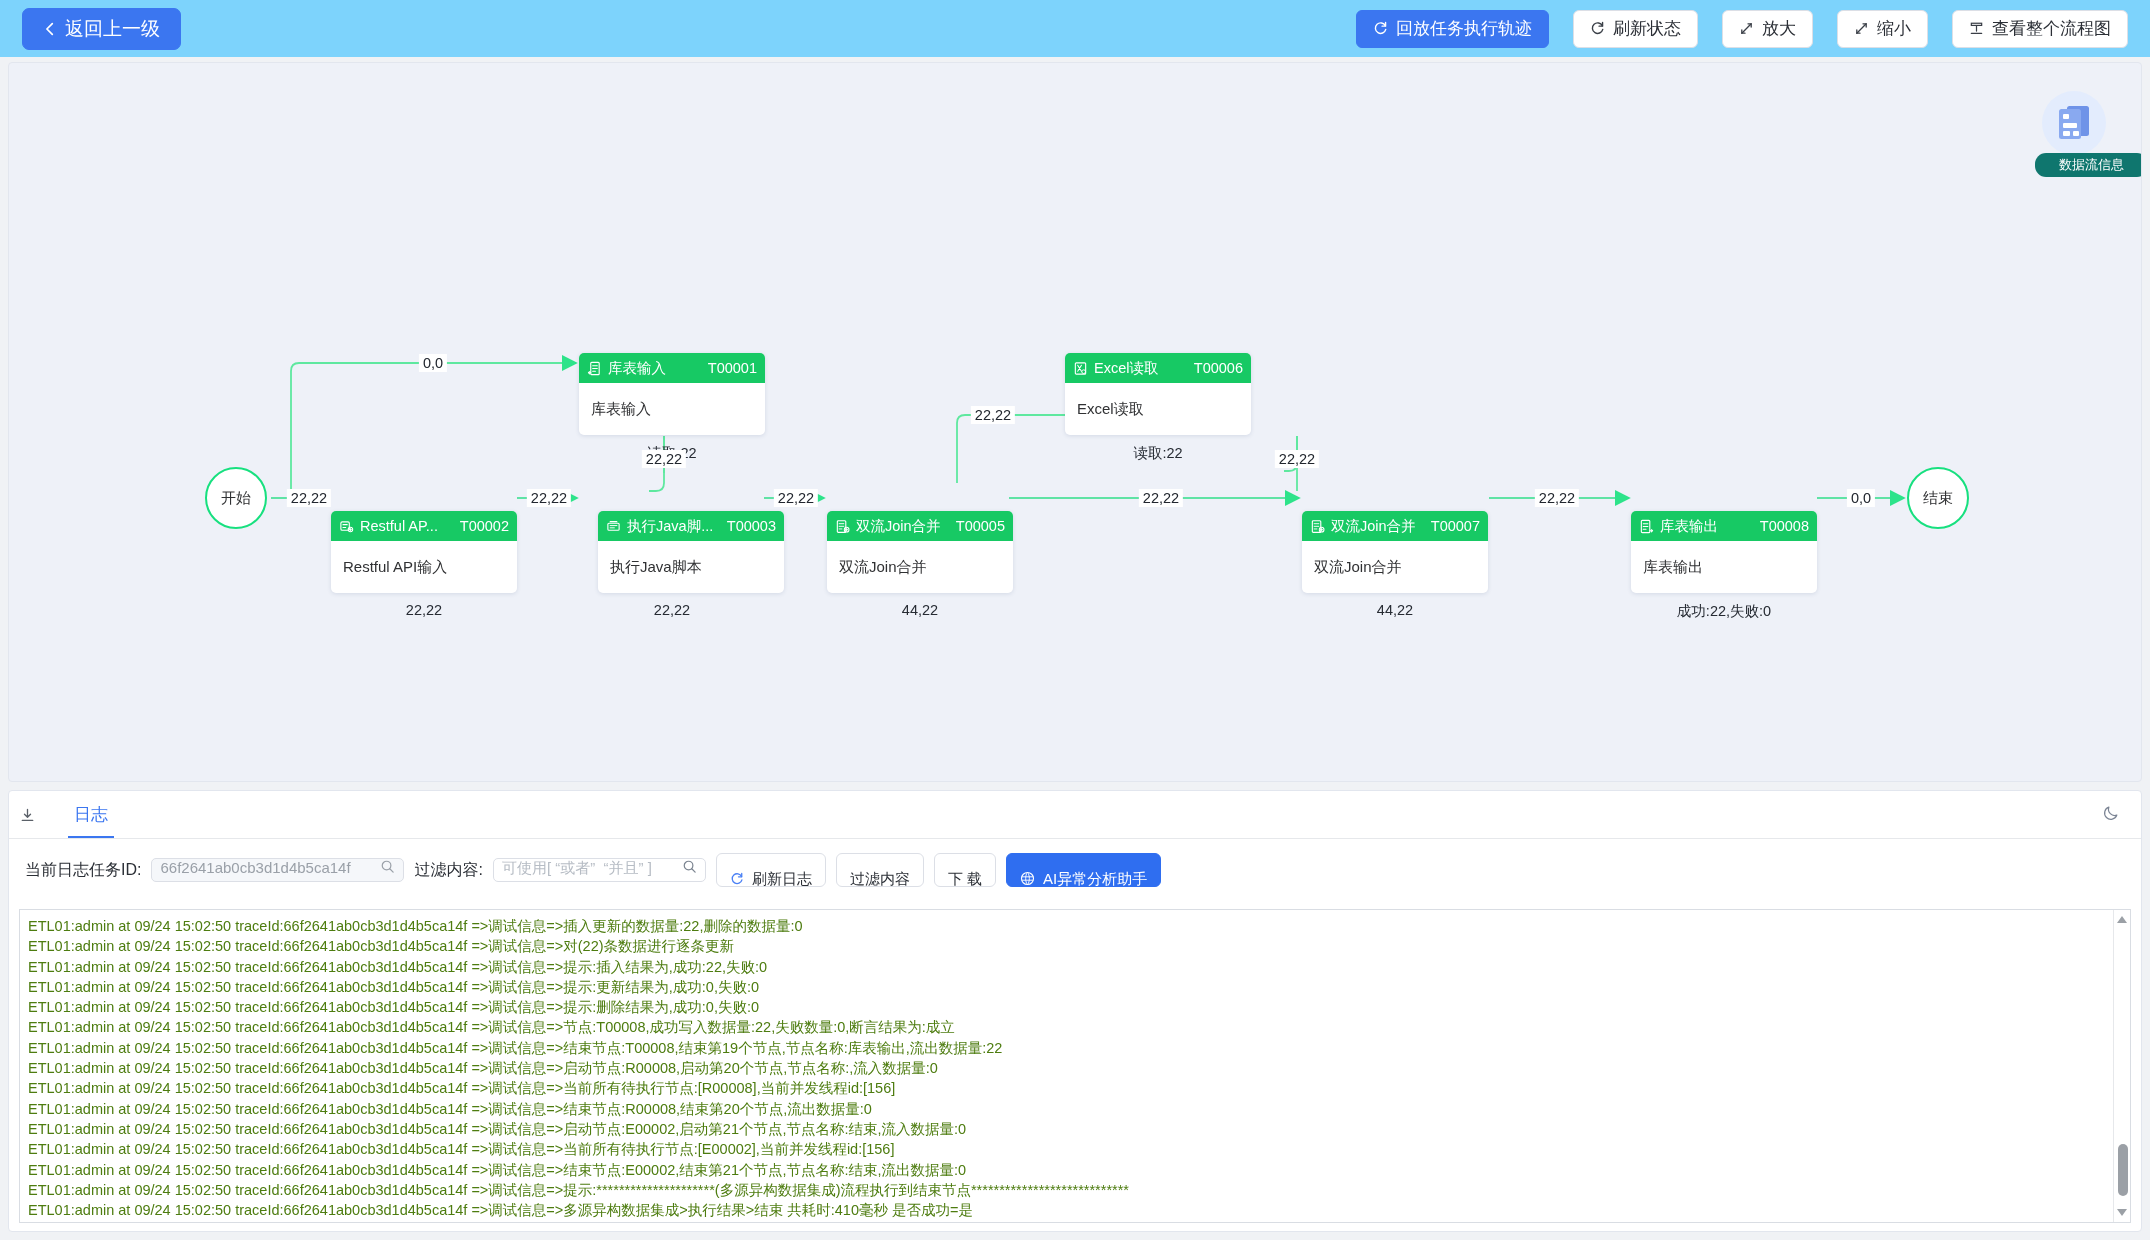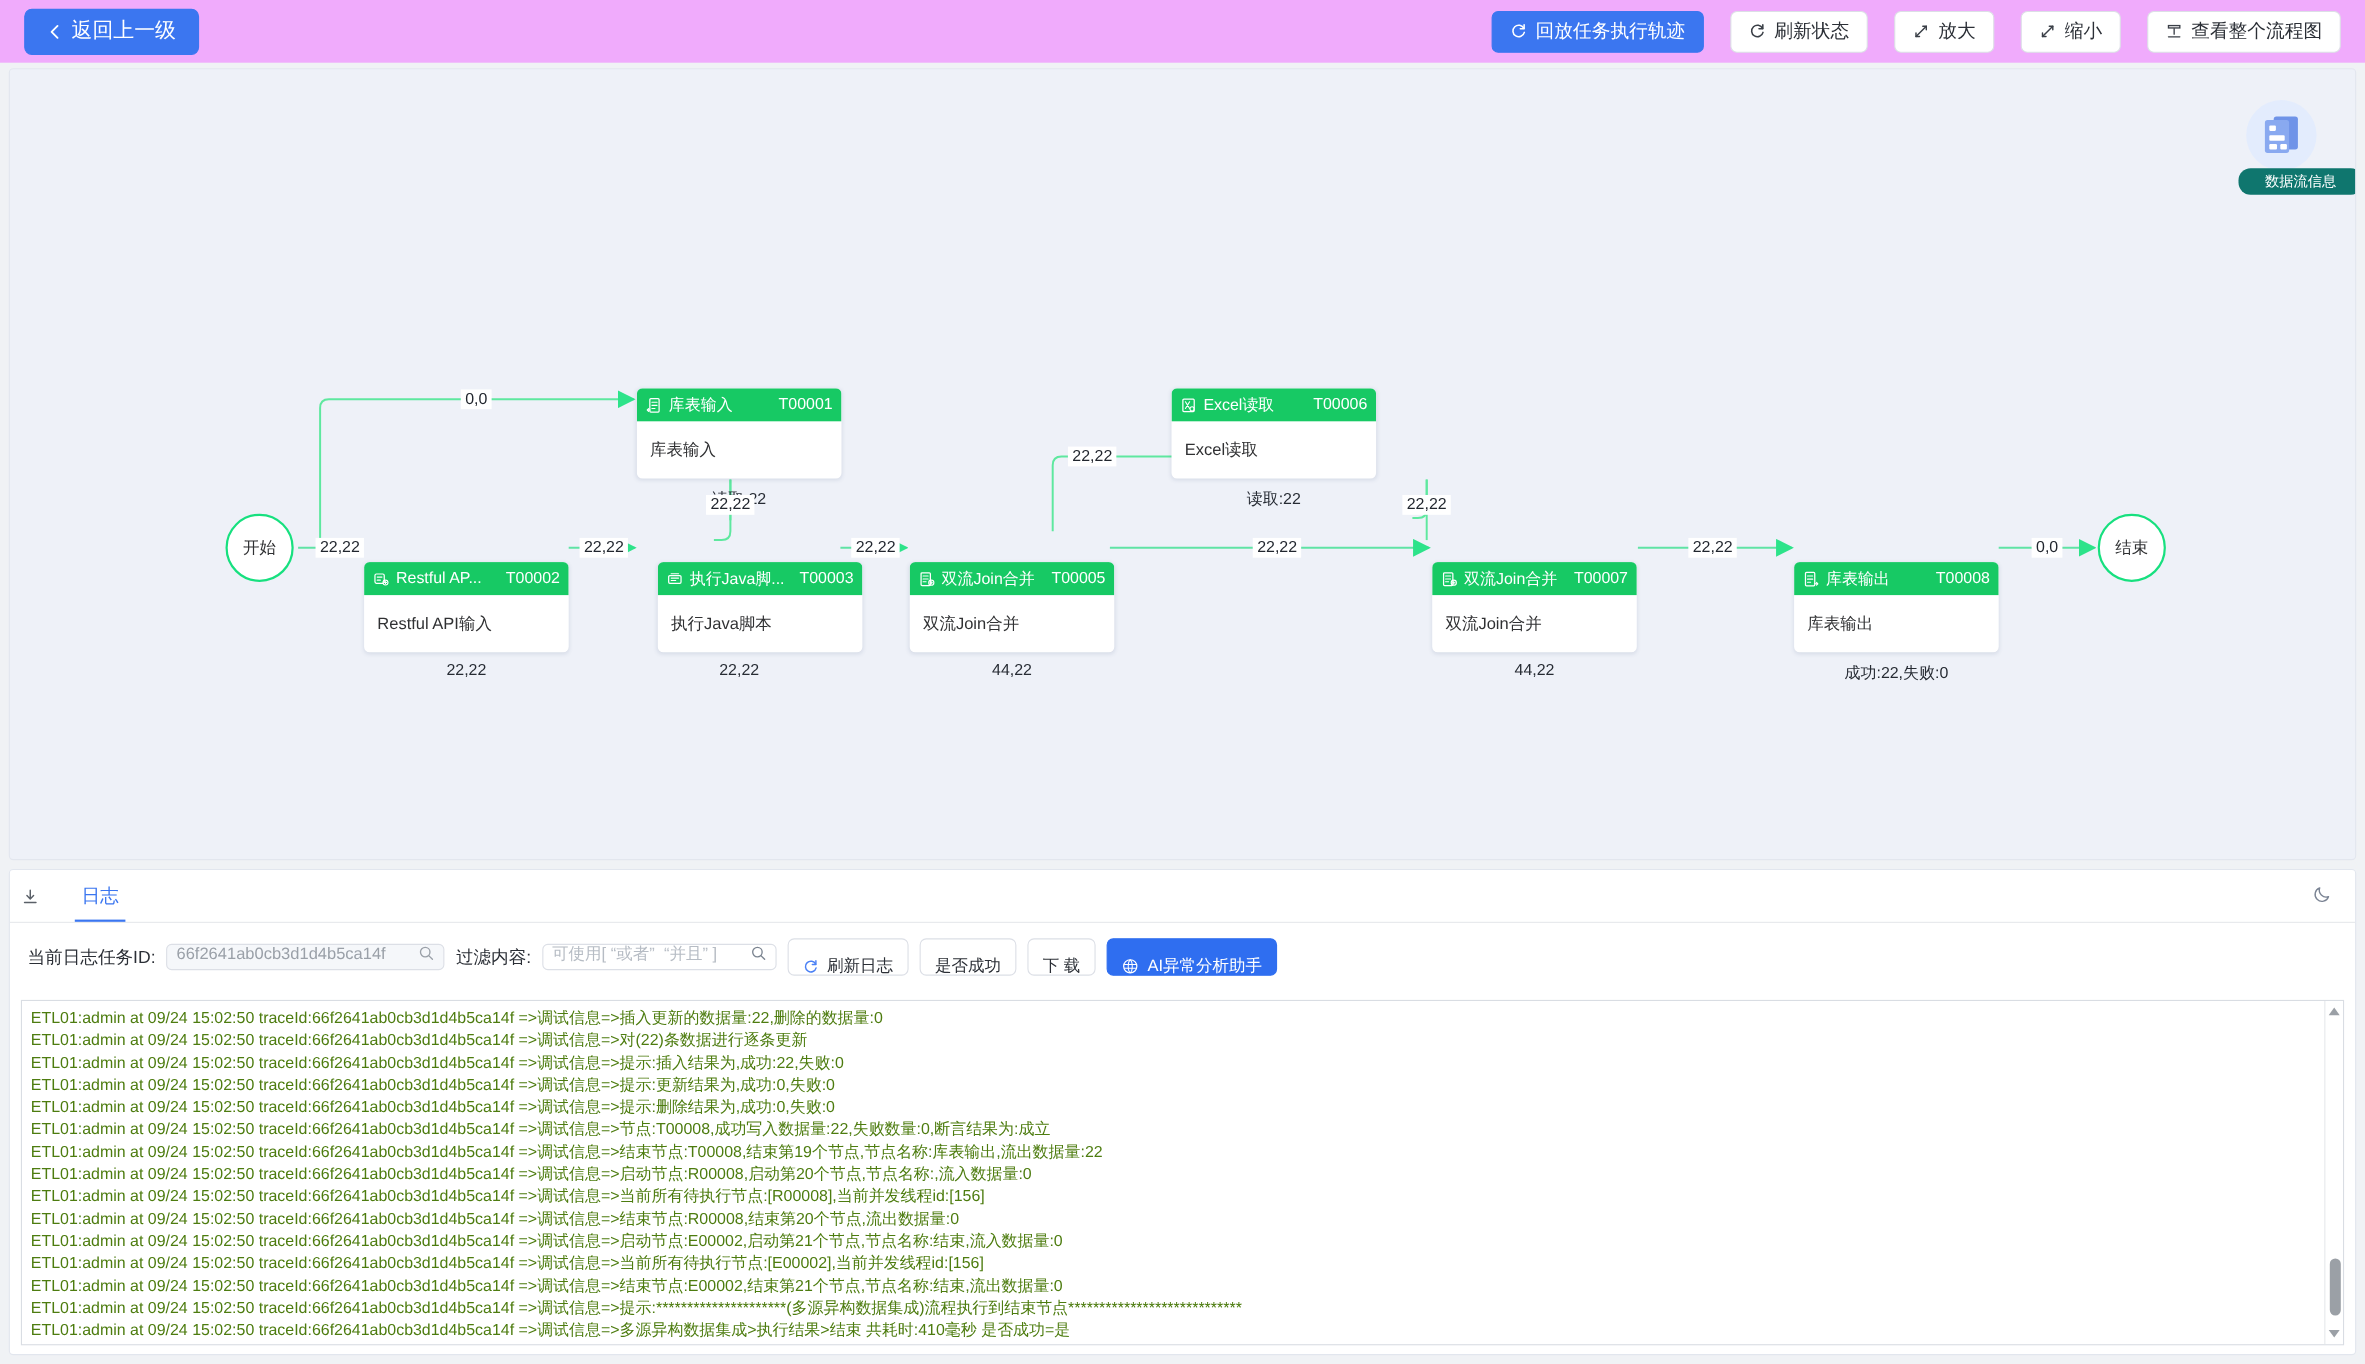--- a/index.html
+++ b/index.html
@@ -7,21 +7,21 @@
     width: 2150px; height: 1240px;
     font-family: "Liberation Sans", "DejaVu Sans", sans-serif;
     background: #f0f2f5;
     overflow: hidden;
   }
 
   
   .toolbar {
     position: absolute; left: 0; top: 0;
     width: 2150px; height: 57px;
-    background: #f0abfc;
+    background: #7dd3fc;
     display: flex; align-items: center;
     padding: 0 22px;
     justify-content: space-between;
   }
   .btn {
     display: inline-flex; align-items: center; gap: 8px;
     height: 38px; padding: 0 16px;
     border-radius: 6px;
     font-size: 17px; line-height: 1;
     background: #ffffff; color: #2b2f36;
@@ -480,21 +480,21 @@
       <span class="ico">
         <svg width="14" height="14" viewBox="0 0 16 16">
             <path d="M13.2 5.2A5.6 5.6 0 1 0 13.6 9" fill="none" stroke="#4a80f5" stroke-width="1.5" stroke-linecap="round"></path>
             <path d="M13.4 1.6v3.9h-3.7" fill="none" stroke="#4a80f5" stroke-width="1.5" stroke-linecap="round" stroke-linejoin="round"></path>
           </svg>
       </span>
       <span>刷新日志</span>
     </button>
 
     <button class="btn sbtn">
-      <span>是否成功</span>
+      <span>过滤内容</span>
     </button>
 
     <button class="btn sbtn">
       <span>下 载</span>
     </button>
 
     <button class="btn sbtn ai">
       <span class="ico">
         <svg width="15" height="15" viewBox="0 0 16 16">
             <circle cx="8" cy="8" r="6.4" fill="none" stroke="#fff" stroke-width="1.2"></circle>

